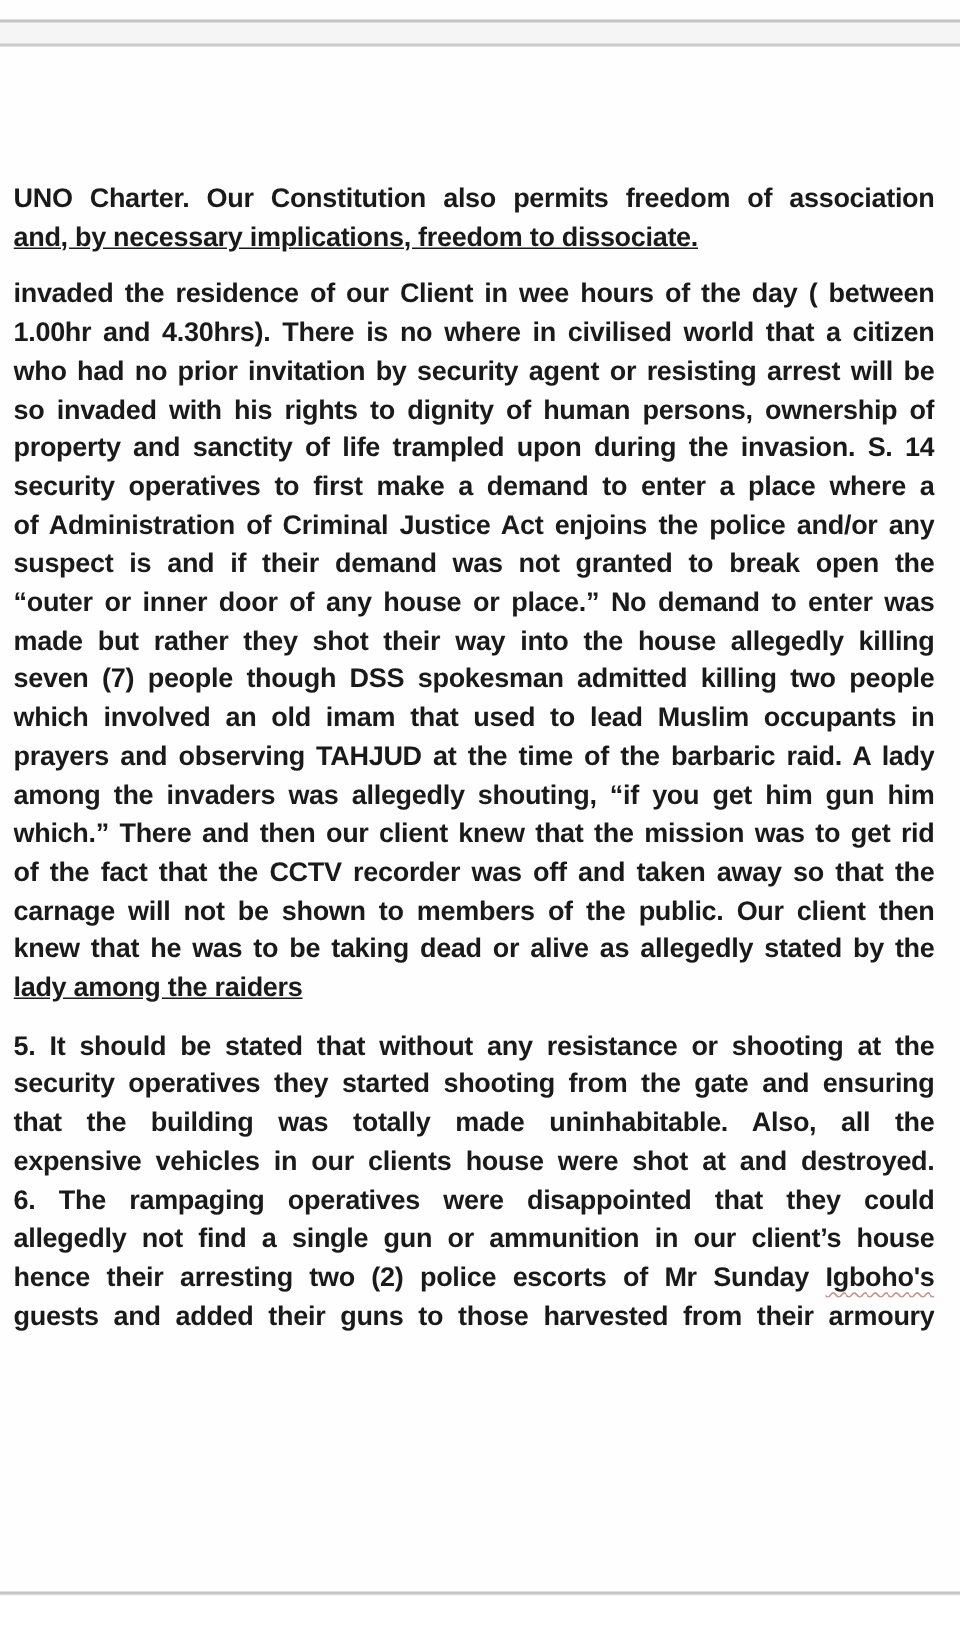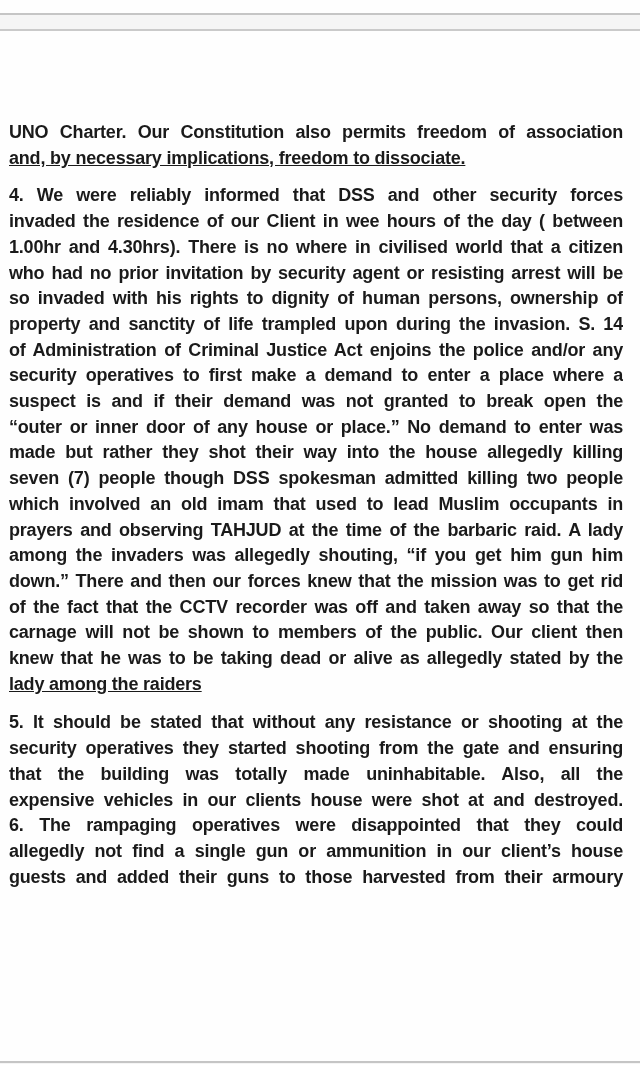--- a/index.html
+++ b/index.html
@@ -73,49 +73,49 @@
 
 <div class="screen">
   <div class="band band-top"></div>
 
   <div class="content">
       <div class="para p-lead">
         <div class="line">UNO Charter. Our Constitution also permits freedom of association</div>
         <div class="line no-just">and, by necessary implications, freedom to dissociate.</div>
       </div>
       <div class="para p-four">
-        <div class="line">4. We were reliably informed that DSS and other security forces</div>
         <div class="line">invaded the residence of our Client in wee hours of the day ( between</div>
         <div class="line">1.00hr and 4.30hrs). There is no where in civilised world that a citizen</div>
         <div class="line">who had no prior invitation by security agent or resisting arrest will be</div>
         <div class="line">so invaded with his rights to dignity of human persons, ownership of</div>
         <div class="line">property and sanctity of life trampled upon during the invasion. S. 14</div>
+        <div class="line">security operatives to first make a demand to enter a place where a</div>
         <div class="line">of Administration of Criminal Justice Act enjoins the police and/or any</div>
-        <div class="line">security operatives to first make a demand to enter a place where a</div>
         <div class="line">suspect is and if their demand was not granted to break open the</div>
         <div class="line">“outer or inner door of any house or place.” No demand to enter was</div>
         <div class="line">made but rather they shot their way into the house allegedly killing</div>
         <div class="line">seven (7) people though DSS spokesman admitted killing two people</div>
         <div class="line">which involved an old imam that used to lead Muslim occupants in</div>
         <div class="line">prayers and observing TAHJUD at the time of the barbaric raid. A lady</div>
         <div class="line">among the invaders was allegedly shouting, “if you get him gun him</div>
-        <div class="line">down.” There and then our forces knew that the mission was to get rid</div>
+        <div class="line">which.” There and then our client knew that the mission was to get rid</div>
         <div class="line">of the fact that the CCTV recorder was off and taken away so that the</div>
         <div class="line">carnage will not be shown to members of the public. Our client then</div>
         <div class="line">knew that he was to be taking dead or alive as allegedly stated by the</div>
         <div class="line no-just">lady among the raiders</div>
       </div>
       <div class="para p-five">
         <div class="line">5. It should be stated that without any resistance or shooting at the</div>
         <div class="line">security operatives they started shooting from the gate and ensuring</div>
         <div class="line">that the building was totally made uninhabitable. Also, all the</div>
         <div class="line">expensive vehicles in our clients house were shot at and destroyed.</div>
       </div>
       <div class="para p-six">
         <div class="line">6. The rampaging operatives were disappointed that they could</div>
         <div class="line">allegedly not find a single gun or ammunition in our client’s house</div>
+        <div class="line">hence their arresting two (2) police escorts of Mr Sunday <span class="misspelled">Igboho's</span></div>
         <div class="line">guests and added their guns to those harvested from their armoury</div>
       </div>
     </div>
 
   <div class="band band-bottom"></div>
   <div class="band-tail"></div>
 </div>
 
 </body></html>

